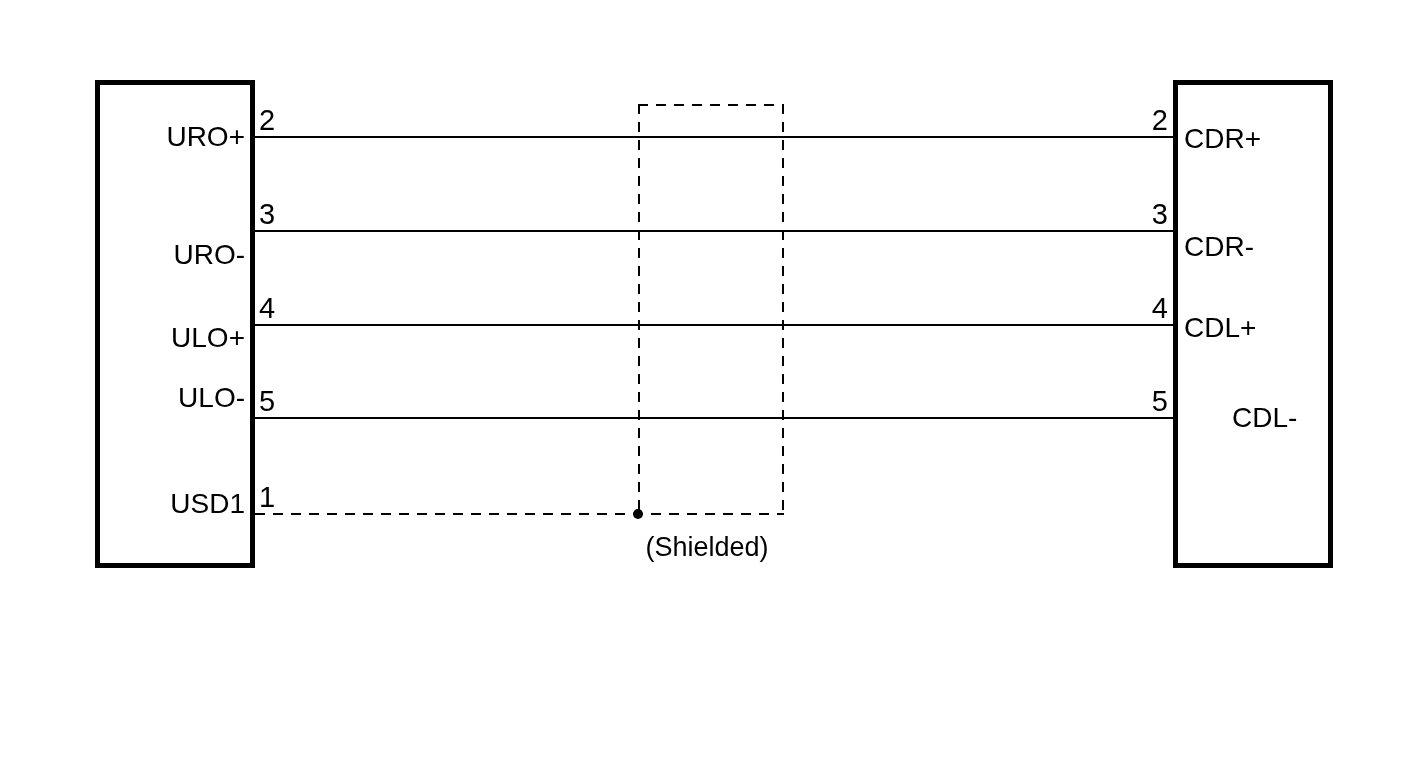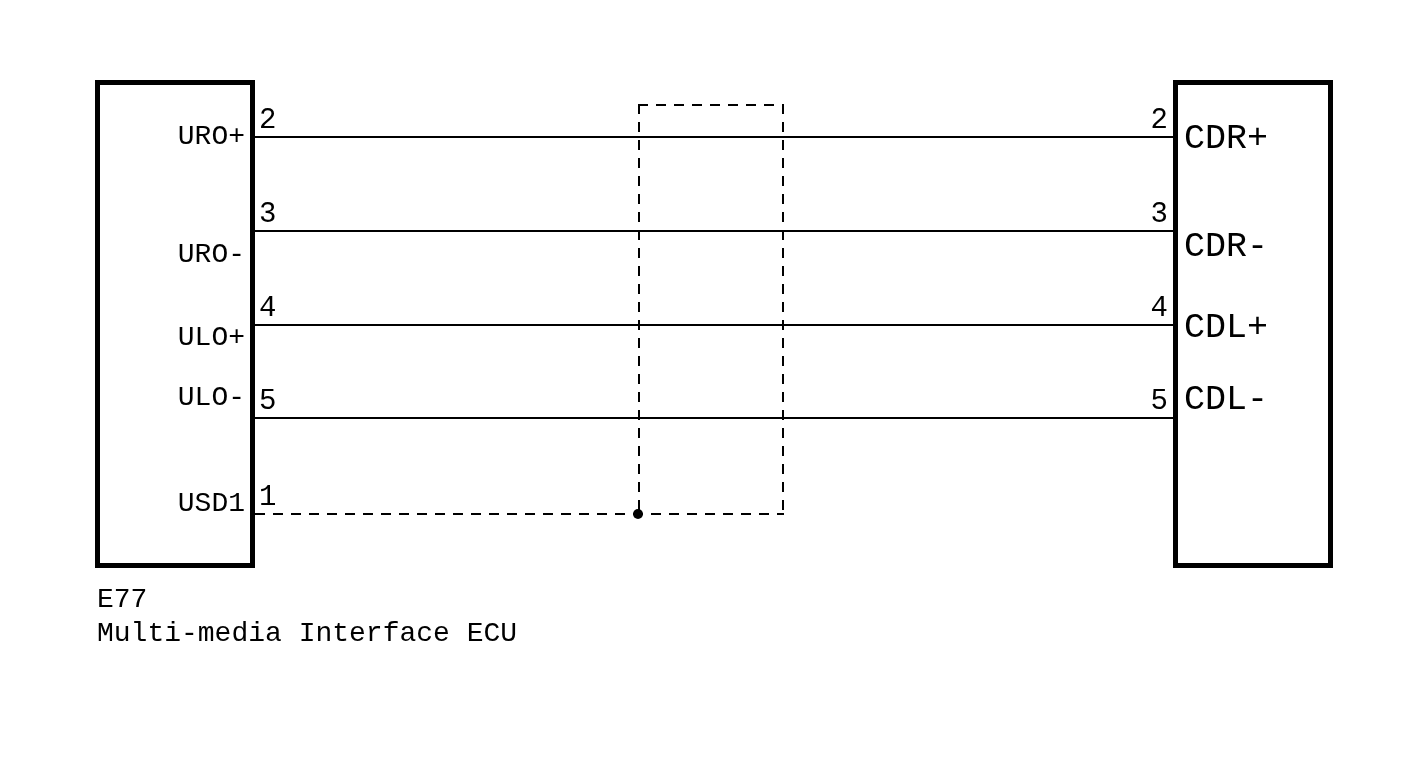--- a/index.html
+++ b/index.html
@@ -1,21 +1,21 @@
 <!DOCTYPE html>
 <html><head>
 <meta charset="utf-8">
 <style>
   html, body { margin: 0; padding: 0; background: #ffffff; }
   #canvas {
     position: relative;
     width: 1424px;
     height: 759px;
     background: #ffffff;
-    font-family: Liberation Mono, monospace;
+    font-family: Liberation Sans, sans-serif;
     color: #000000;
     overflow: hidden;
   }
   .box {
     position: absolute;
     top: 80px;
     width: 160px;
     height: 488px;
     border: 5px solid #000000;
     box-sizing: border-box;
@@ -106,27 +106,27 @@
     width: 78px;
     text-align: right;
     font-size: 29px;
     line-height: 29px;
   }
 
   
   .pin-label-right {
     position: absolute;
     left: 1184px;
-    font-size: 35px;
+    font-size: 28px;
     line-height: 32px;
   }
   .ry0 { top: 123px; }
   .ry1 { top: 231px; }
   .ry2 { top: 312px; }
-  .ry3 { top: 384px; }
+  .ry3 { top: 402px; margin-left: 48px; }
 
   .shielded-caption {
     position: absolute;
     left: 600px; top: 531px;
     width: 214px;
     text-align: center;
     font-size: 27px;
     line-height: 32px;
   }
 
@@ -173,17 +173,16 @@
   <span class="pin-num-left ny3">5</span>
   <div class="wire wy3"></div>
   <span class="pin-num-right ny3">5</span>
   <span class="pin-label-right ry3">CDL-</span>
 
   <span class="pin-label-left ly4">USD1</span>
   <span class="pin-num-left ny4">1</span>
   <div class="wire-dashed"></div>
   <div class="junction-dot"></div>
 
+  <span class="shielded-caption">(Shielded)</span>
 
-  <div class="connector-caption caption-left">E77
-Multi-media Interface ECU</div>
 
 </div>
 
 </body></html>

